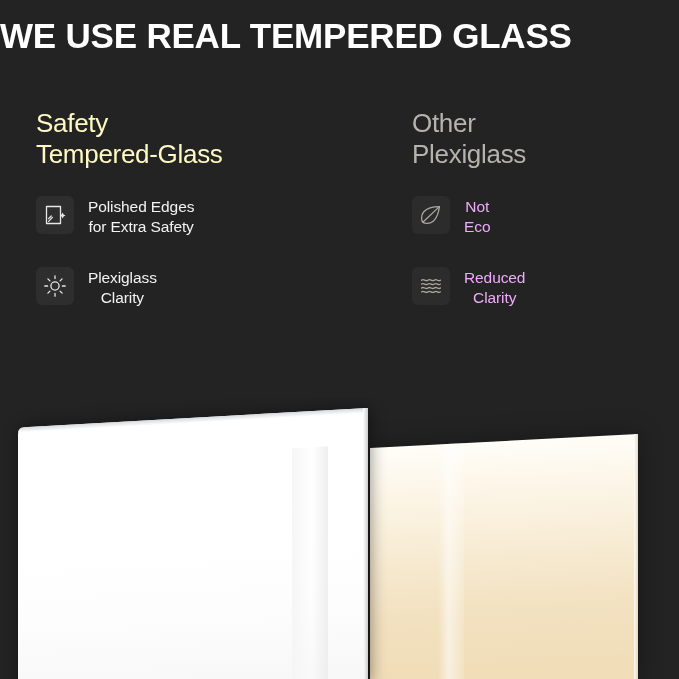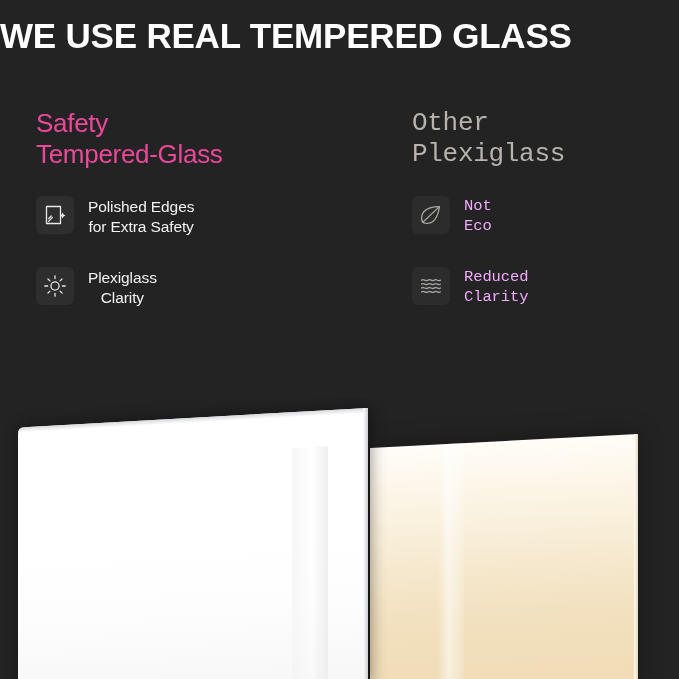--- a/index.html
+++ b/index.html
@@ -31,30 +31,30 @@
     line-height: 1.15;
     white-space: nowrap;
   }
 
   
   .col {
     position: absolute;
     top: 108px;
   }
   .col-left  { left: 36px;  width: 340px; }
-  .col-right { left: 412px; width: 260px; font-family: Liberation Mono, monospace; }
+  .col-right { left: 412px; width: 260px; }
 
   .col-title {
     font-size: 26px;
     font-weight: 400;
     line-height: 1.18;
     letter-spacing: -0.3px;
     margin: 0 0 26px 0;
   }
-  .col-left  .col-title { color: #ec4899; }
+  .col-left  .col-title { color: #fef9c3; }
   .col-right .col-title { color: #b6b3ad; }
 
   .col-title .t-line { display: block; }
 
   
   .feature {
     display: flex;
     align-items: flex-start;
     gap: 14px;
     margin-bottom: 29px;

